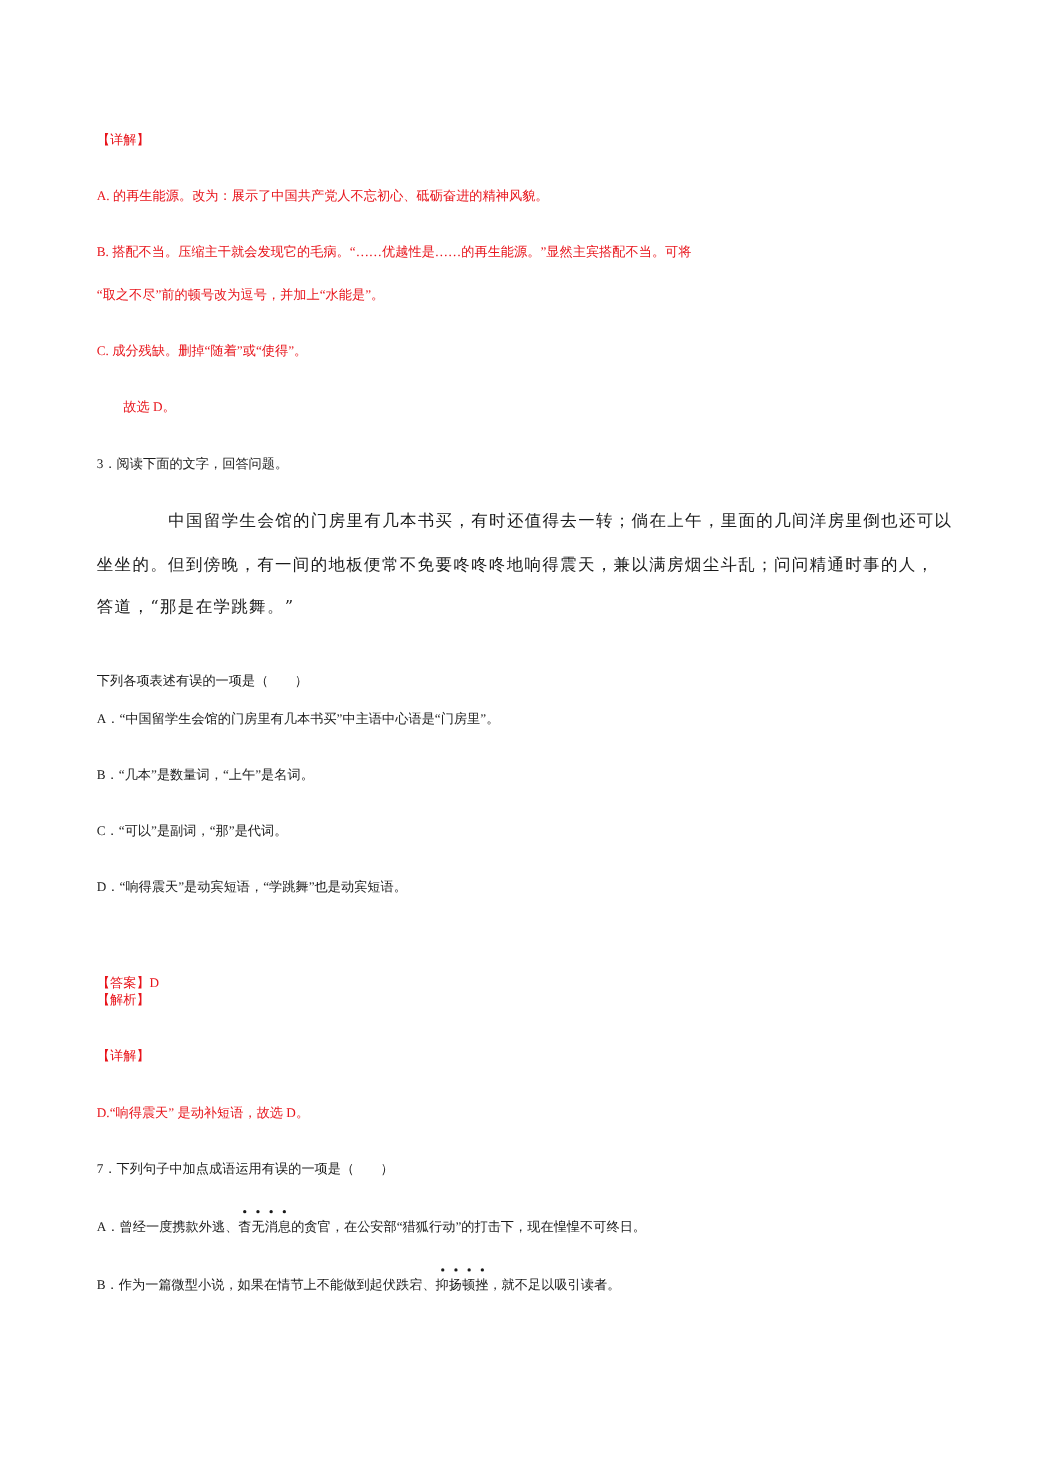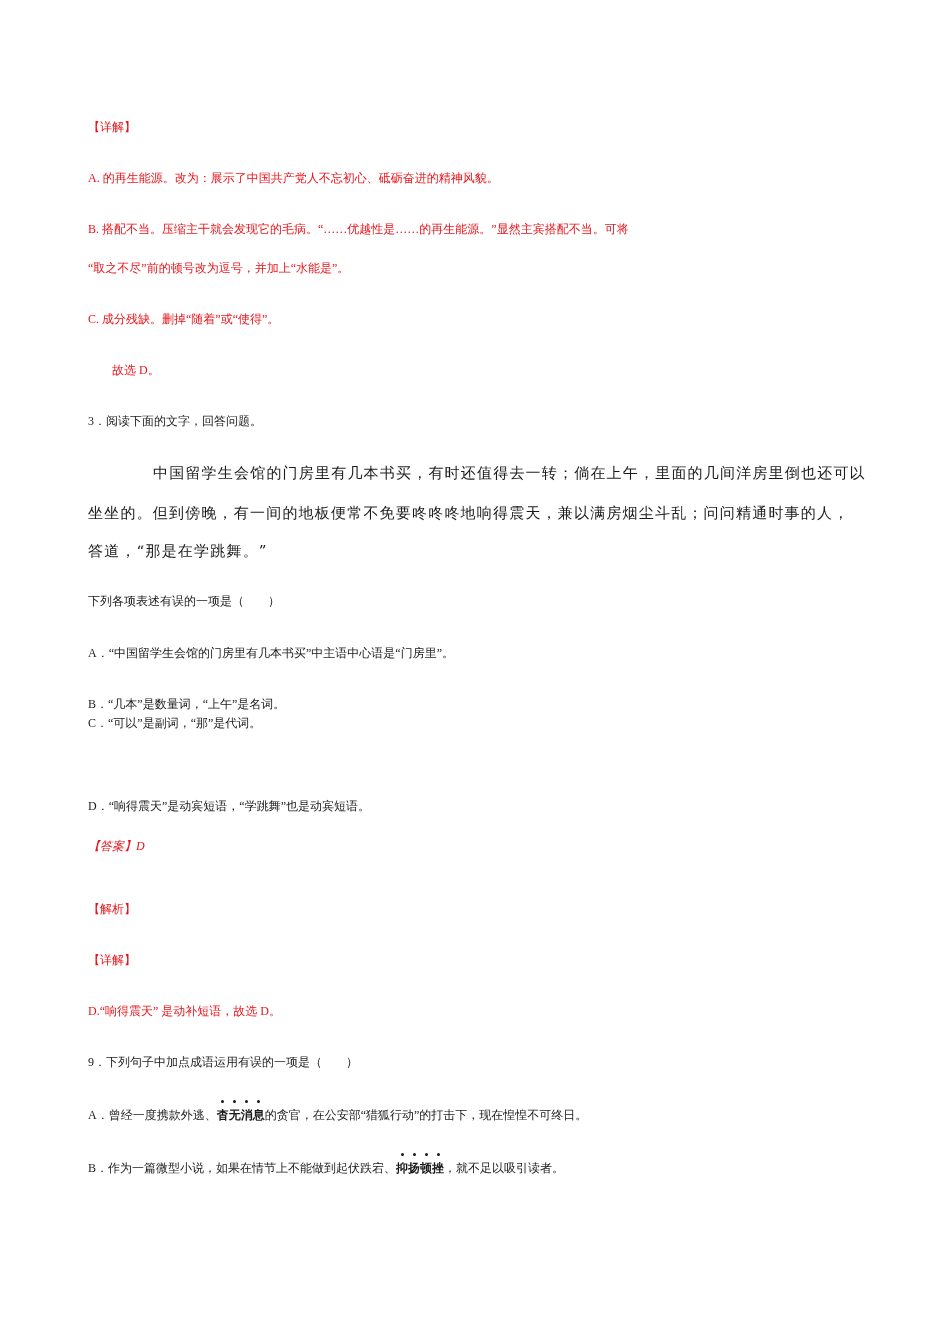--- a/index.html
+++ b/index.html
@@ -24,21 +24,20 @@
     }
     .red { color: #e8141b; }
     .passage {
       font-family: "DejaVu Serif", "Liberation Serif", serif;
       font-size: 15px;
       letter-spacing: 1.2px;
     }
     .dotted {
       position: relative;
       display: inline-block;
-      font-weight: bold;
     }
     .dotted .ch {
       position: relative;
       display: inline-block;
     }
     .dotted .ch::before {
       content: "";
       position: absolute;
       top: -5px;
       left: 50%;
@@ -58,34 +57,34 @@
 <div class="line red" style="top:258px;">“取之不尽”前的顿号改为逗号，并加上“水能是”。</div>
 <div class="line red" style="top:309px;text-align:center;">C. 成分残缺。删掉“随着”或“使得”。</div>
 <div class="line red" style="top:360px;margin-left:24px;">故选 D。</div>
 
 <div class="line" style="top:411px;text-align:right;">3．阅读下面的文字，回答问题。</div>
 
 <div class="line passage" style="top:463px; left:120px;margin-left:33px;">中国留学生会馆的门房里有几本书买，有时还值得去一转；倘在上午，里面的几间洋房里倒也还可以</div>
 <div class="line passage" style="top:503px;">坐坐的。但到傍晚，有一间的地板便常不免要咚咚咚地响得震天，兼以满房烟尘斗乱；问问精通时事的人，</div>
 <div class="line passage" style="top:541px;">答道，“那是在学跳舞。”</div>
 
-<div class="line" style="top:591px;">下列各项表述有误的一项是（　　）</div>
+<div class="line" style="top:609px;">下列各项表述有误的一项是（　　）</div>
 <div class="line" style="top:643px;">A．“中国留学生会馆的门房里有几本书买”中主语中心语是“门房里”。</div>
 <div class="line" style="top:694px;">B．“几本”是数量词，“上午”是名词。</div>
-<div class="line" style="top:713px;">C．“可以”是副词，“那”是代词。</div>
+<div class="line" style="top:745px;">C．“可以”是副词，“那”是代词。</div>
 <div class="line" style="top:796px;">D．“响得震天”是动宾短语，“学跳舞”也是动宾短语。</div>
 
-<div class="line red" style="top:836px;font-style:italic;">
+<div class="line red" style="top:883px;">
   <span>【答案】</span><span>D</span>
 </div>
 <div class="line red" style="top:899px;text-align:center;">【解析】</div>
 <div class="line red" style="top:950px;">【详解】</div>
 <div class="line red" style="top:1001px;">D.“响得震天” 是动补短语，故选 D。</div>
 
-<div class="line" style="top:1052px;">9．下列句子中加点成语运用有误的一项是（　　）</div>
+<div class="line" style="top:1052px;">7．下列句子中加点成语运用有误的一项是（　　）</div>
 
 <div class="line" style="top:1105px;">
   <span>A．曾经一度携款外逃、</span><span class="dotted"><span class="ch">杳</span><span class="ch">无</span><span class="ch">消</span><span class="ch">息</span></span><span>的贪官，在公安部“猎狐行动”的打击下，现在惶惶不可终日。</span>
 </div>
 
 <div class="line" style="top:1158px;">
   <span>B．作为一篇微型小说，如果在情节上不能做到起伏跌宕、</span><span class="dotted"><span class="ch">抑</span><span class="ch">扬</span><span class="ch">顿</span><span class="ch">挫</span></span><span>，就不足以吸引读者。</span>
 </div>
 
 </body></html>

